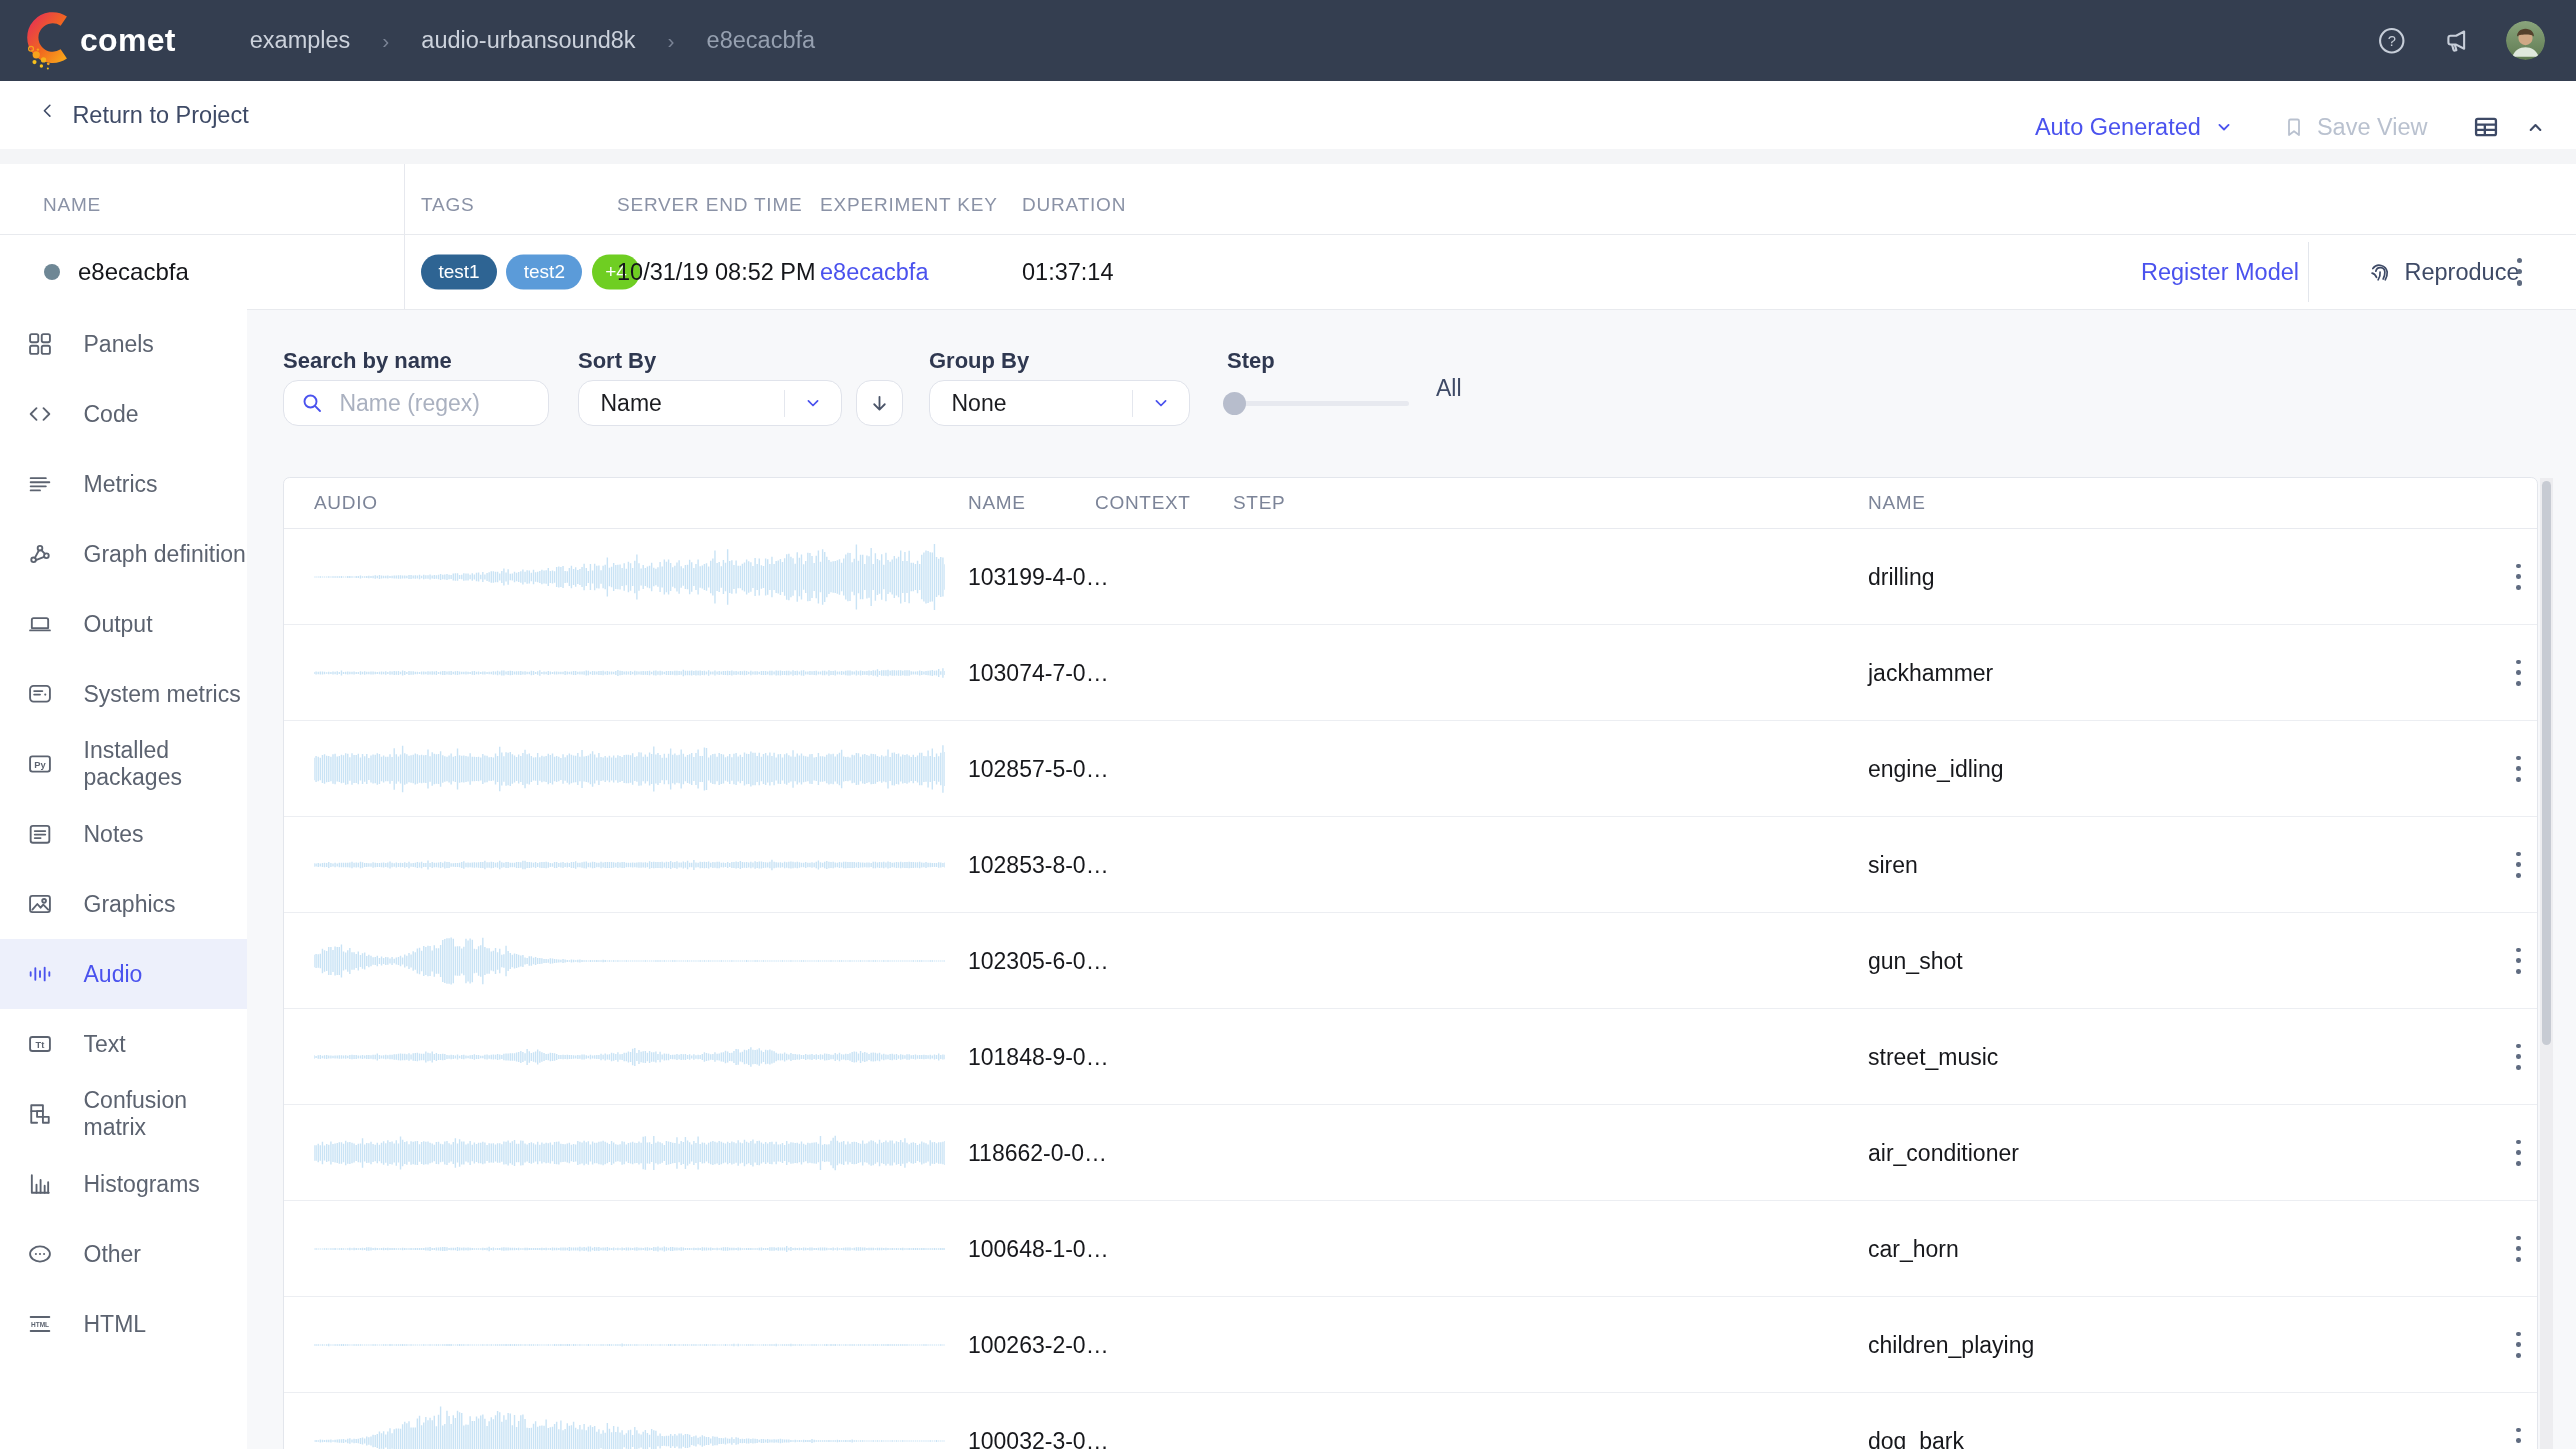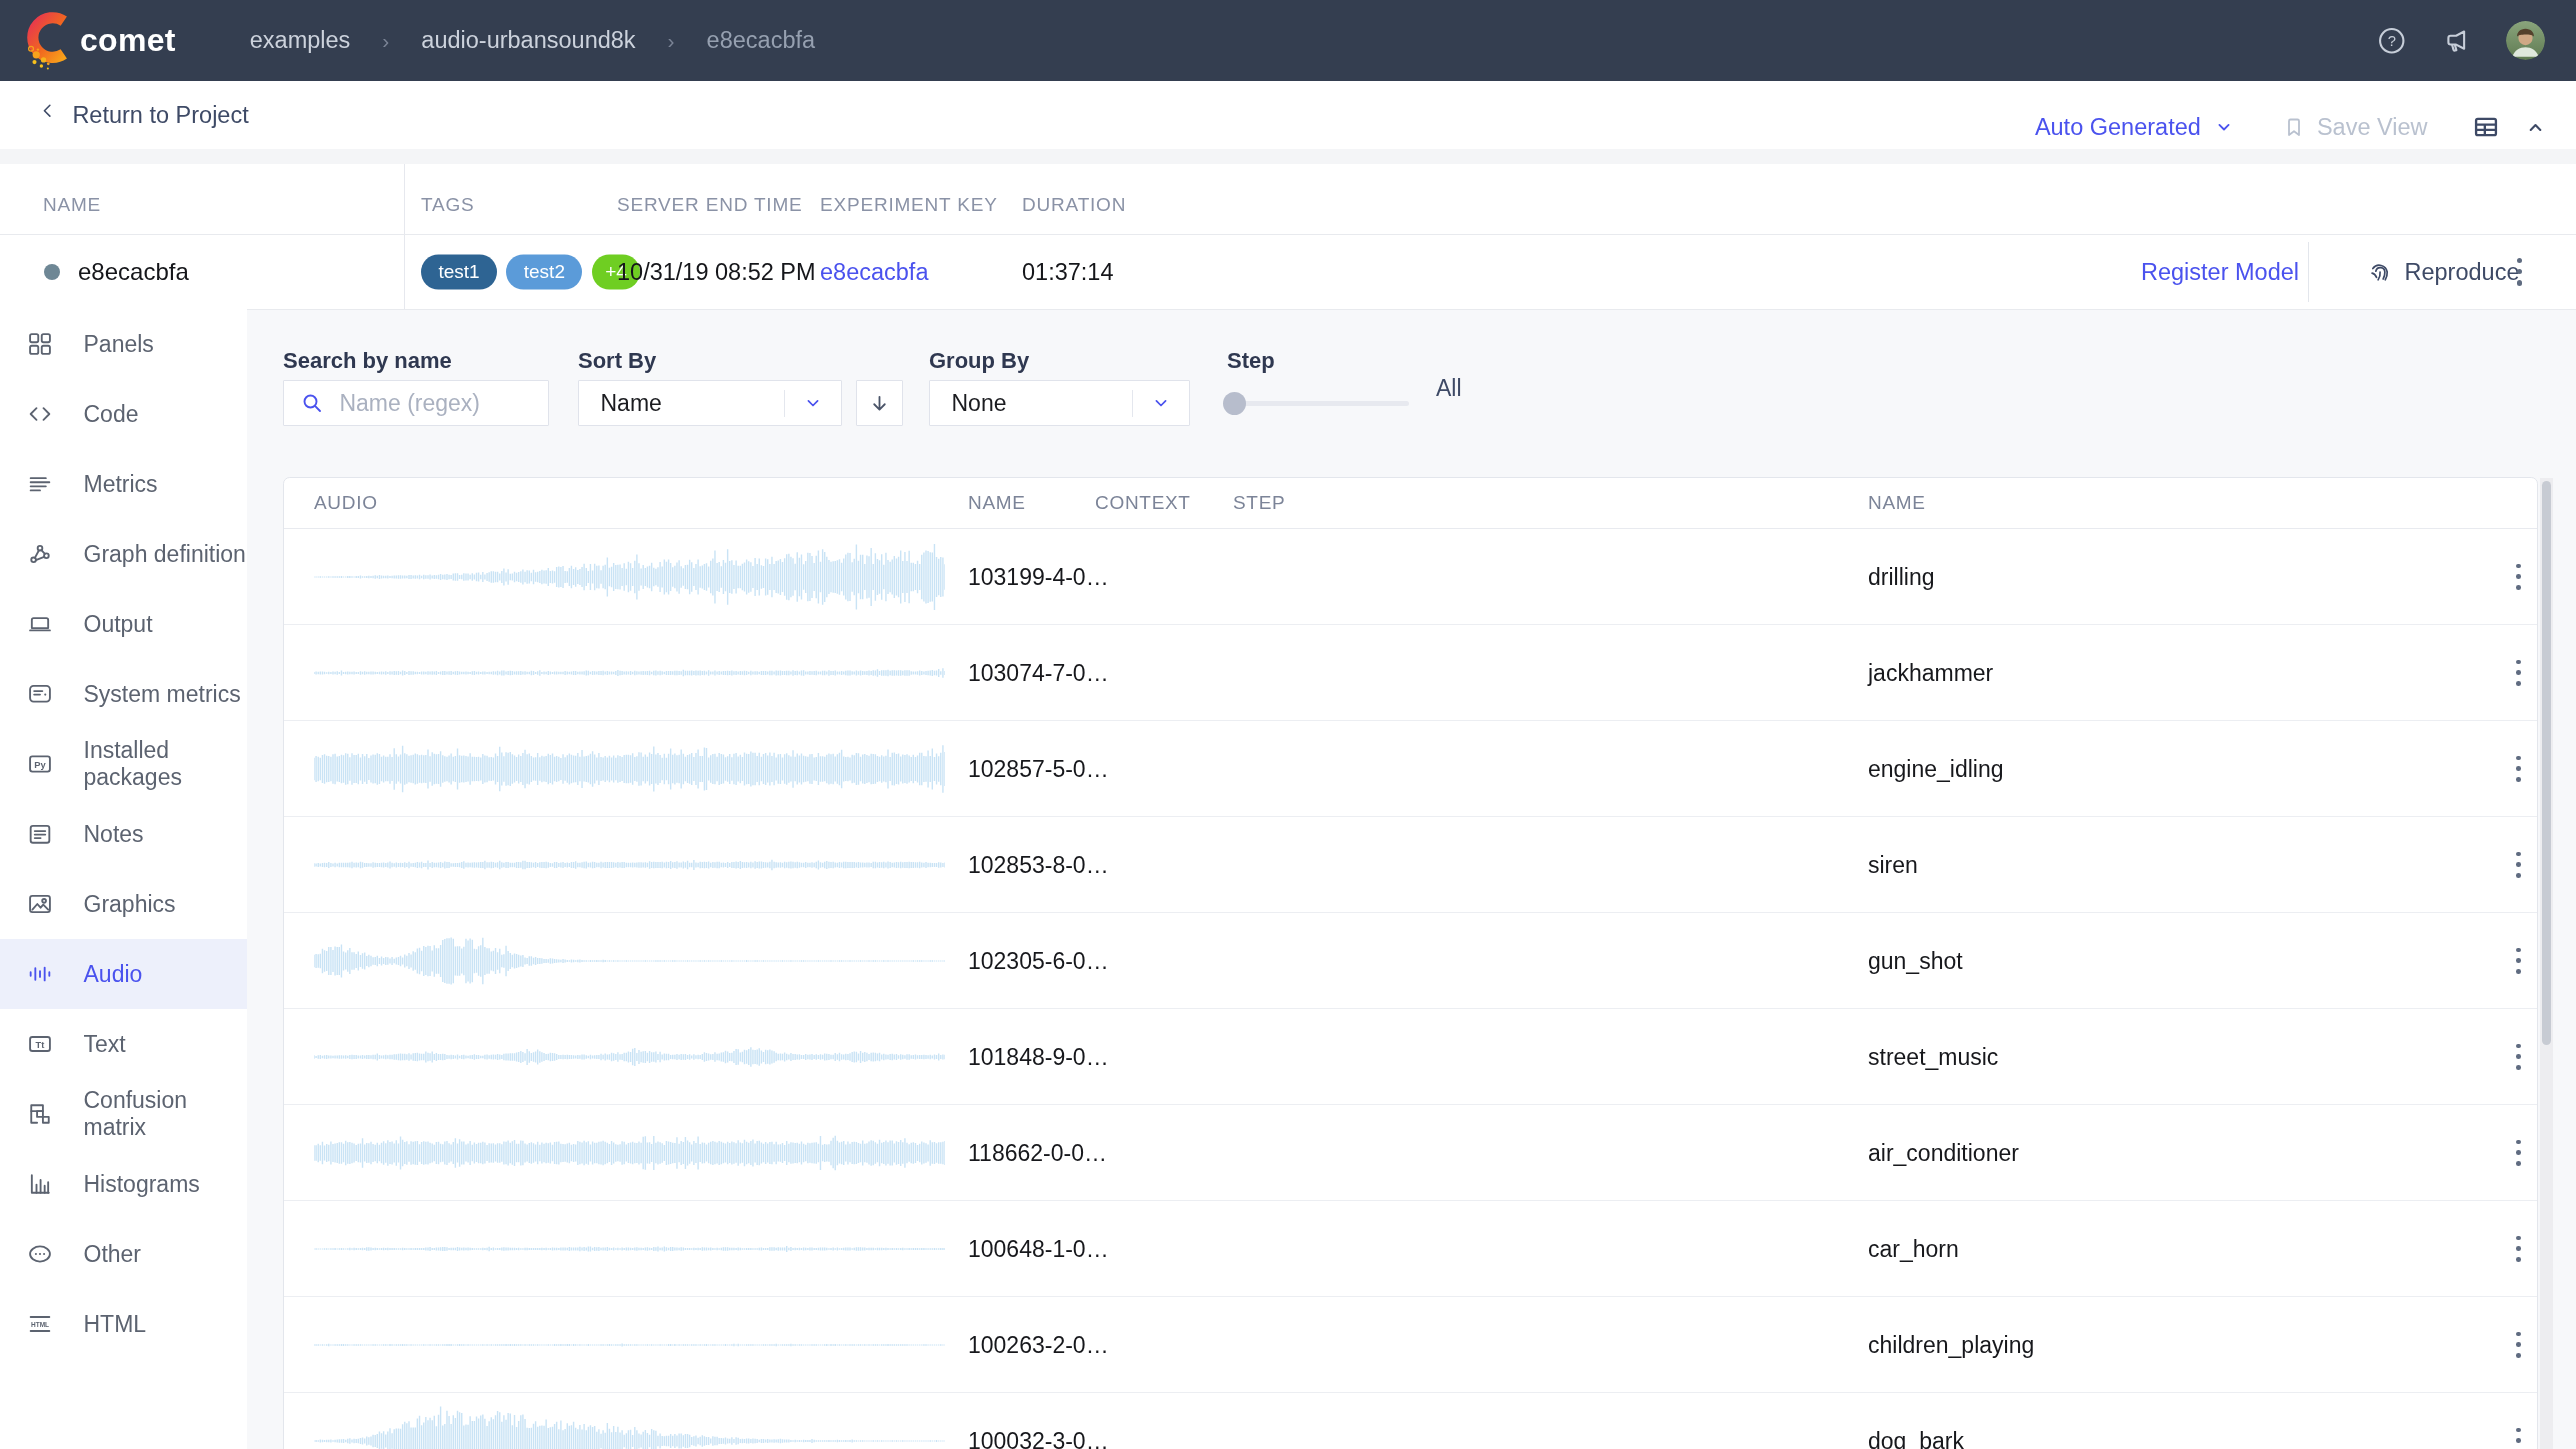--- a/index.html
+++ b/index.html
@@ -51,21 +51,21 @@
   .expmenu{left:2517px;}
   
   .main{position:absolute;top:309px;left:0;right:0;bottom:0;}
   .sidebar{position:absolute;left:0;top:0;bottom:0;width:247px;background:#fff;}
   .side-item{height:70px;display:flex;align-items:center;padding-left:26px;gap:29.5px;font-size:23px;color:#5c6370;cursor:pointer;}
   .side-item .side-icon svg{width:28px;height:28px;}
   .side-item.active{background:#edf0fb;color:#4a52ee;}
   .content{position:absolute;left:247px;right:0;top:0;bottom:0;}
   
   .flabel{position:absolute;top:39px;font-size:22px;font-weight:600;color:#2f3850;}
-  .ctrl{position:absolute;top:71px;height:46px;background:#fff;border:1.3px solid #e0e3eb;border-radius:1px;box-sizing:border-box;display:flex;align-items:center;}
+  .ctrl{position:absolute;top:71px;height:46px;background:#fff;border:1.3px solid #e0e3eb;border-radius:15px;box-sizing:border-box;display:flex;align-items:center;}
   .search{left:36px;width:266px;}
   .search svg{width:24px;height:24px;margin-left:16px;}
   .search input{border:0;outline:0;flex:1;margin:0 13.4px;font-size:23px;font-family:inherit;color:#1b1c20;min-width:0;background:transparent;}
   .search input::placeholder{color:#aab1c0;}
   .dd{cursor:pointer;}
   .dd .val{flex:1;margin-left:21.5px;font-size:23px;color:#1b1c20;}
   .dd .ddsep{width:1.3px;height:27px;background:#e4e7ee;}
   .dd .chev{width:56px;display:flex;justify-content:center;}
   .dd .chev svg{width:20px;height:20px;}
   .sort{left:331px;width:264px;}

